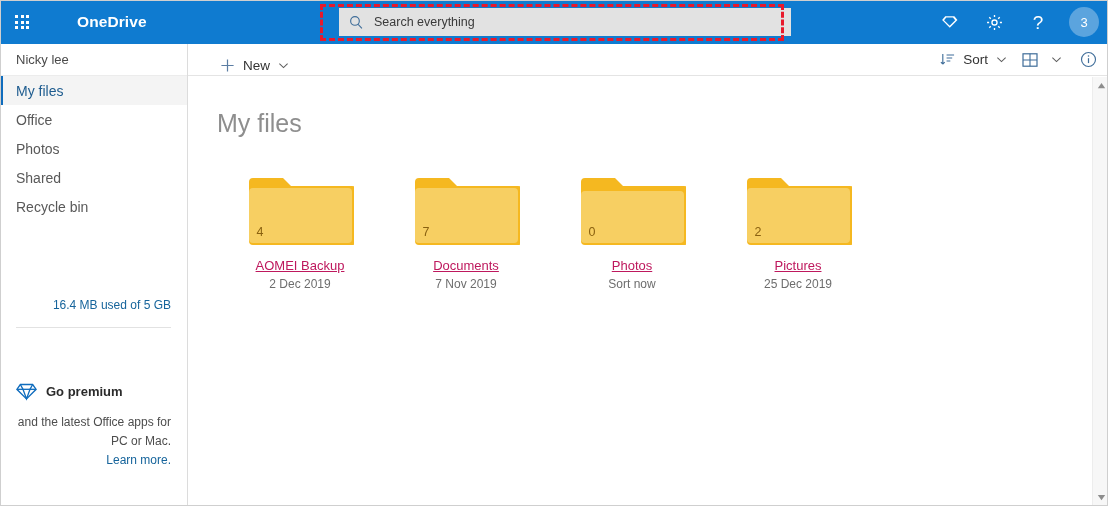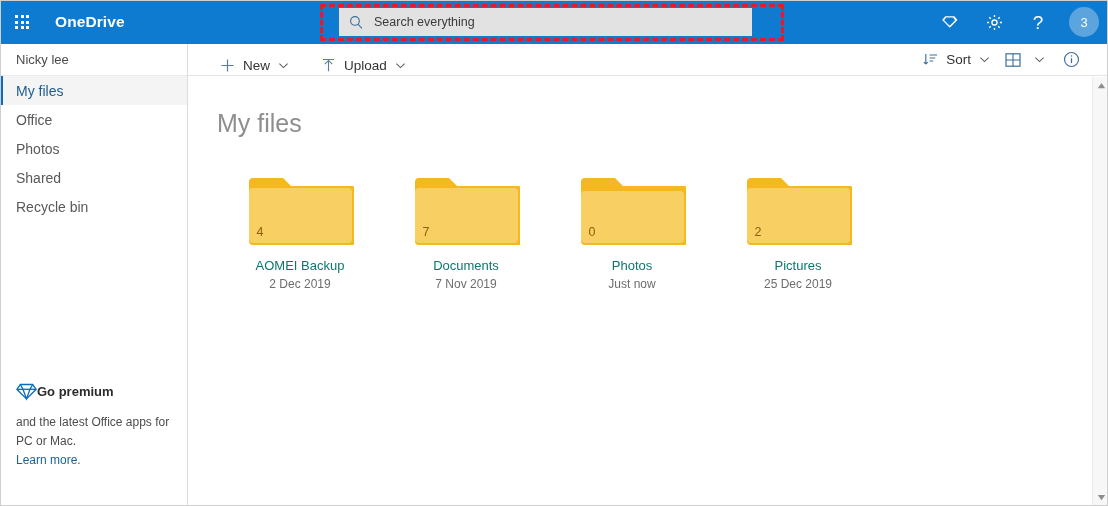--- a/index.html
+++ b/index.html
@@ -31,29 +31,29 @@
     display: grid;
     grid-template-columns: repeat(3, 3px);
     grid-template-rows: repeat(3, 3px);
     gap: 2.5px;
   }
   .waffle-grid i { display: block; width: 3px; height: 3px; background: #ffffff; }
   .brand {
     color: #ffffff;
     font-size: 15.5px;
     font-weight: bold;
-    margin-left: 11px;
+    margin-left: 33px;
     letter-spacing: .1px;
     white-space: nowrap;
   }
 
   
   .search-wrap {
     position: absolute; left: 339px; top: 8px;
-    width: 413px; height: 28px;
+    width: 452px; height: 28px;
   }
   .search-box {
     width: 100%; height: 100%;
     background: #e2e2e2;
     display: flex; align-items: center;
     padding-left: 9px;
     cursor: text;
   }
   .search-icon { width: 17px; height: 17px; flex: none; }
   .search-placeholder {
@@ -90,20 +90,21 @@
     color: #ffffff; font-size: 13px;
     display: flex; align-items: center; justify-content: center;
   }
 
   
   .sidebar {
     position: absolute; top: 44px; left: 0;
     width: 188px; height: 462px;
     background: #ffffff;
     border-right: 1px solid #dcdcdc;
+    text-align: right;
   }
   .sb-user {
     height: 32px;
     display: flex; align-items: center;
     padding-left: 16px;
     font-size: 13px; color: #4a4a4a;
     border-bottom: 1px solid #ececec;
   }
   .sb-nav { padding-top: 0px; }
   .sb-item {
@@ -134,21 +135,21 @@
   }
   .sb-divider {
     margin-top: 14px;
     border-top: 1px solid #e2e2e2;
   }
   .sb-premium {
     position: absolute; top: 337px; left: 0; width: 100%;
     padding: 0 16px;
   }
   .premium-head {
-    display: flex; align-items: center; 
+    display: flex; align-items: center; gap: 9px;
     cursor: pointer;
   }
   .premium-title { font-size: 13px; color: #2b2b2b; font-weight: bold; }
   .premium-text {
     margin-top: 11px;
     font-size: 12px; color: #4d4d4d;
     line-height: 19px;
   }
   .premium-learn {
     font-size: 12px; color: #16649b; cursor: pointer;
@@ -168,21 +169,21 @@
     display: flex; align-items: center;
     height: 30px; padding: 0 6px;
     cursor: pointer;
   }
   .cmd-label {
     font-size: 13.5px; color: #333333;
     margin-left: 8px; white-space: nowrap;
   }
   .chev { margin-left: 8px; display: block; }
   .cmd-right {
-    position: absolute; right: 22px;
+    position: absolute; right: 5px;
     display: flex; align-items: center; gap: 2px;
   }
   .icon-btn {
     width: 30px; height: 30px;
     display: flex; align-items: center; justify-content: center;
     cursor: pointer;
   }
 
   
   .content {
@@ -214,22 +215,23 @@
   .folder-back {
     position: absolute; left: 0; top: 0;
     width: 107px; height: 73px;
   }
   .folder-count {
     position: absolute; left: 10px; bottom: 6px;
     font-size: 12.5px; color: #8a6110;
   }
   .tile-name {
     margin-top: 13px;
-    font-size: 13px; color: #0f766e;
+    font-size: 13px; color: #be185d;
     text-align: center;
+    text-decoration: underline;
   }
   .tile-date {
     margin-top: 4px;
     font-size: 12px; color: #6d6d6d;
     text-align: center;
   }
 
   
   .scrollbar {
     position: absolute; top: 77px; right: 0;
@@ -320,20 +322,24 @@
         <span>Photos</span>
       </div>
       <div class="sb-item">
         <span>Shared</span>
       </div>
       <div class="sb-item">
         <span>Recycle bin</span>
       </div>
     </div>
 
+    <div class="sb-storage">
+      <span class="sb-storage-link">16.4 MB used of 5 GB</span>
+      <div class="sb-divider"></div>
+    </div>
 
     <div class="sb-premium">
       <div class="premium-head">
         <svg width="21" height="21" viewBox="0 0 24 24">
           <g fill="none" stroke="#0f6cbd" stroke-width="1.5">
             <path d="M5 4h14l4 5.5-11 11-11-11L5 4z"></path>
             <path d="M1.2 9.5h21.6"></path>
             <path d="M5 4l3 5.5 4 11 4-11L19 4"></path>
           </g>
         </svg>
@@ -348,29 +354,20 @@
 
   </div>
 
   <div class="cmdbar">
     <div class="cmd-left">
       <div class="cmd-btn">
         <svg width="15" height="15" viewBox="0 0 16 16">
           <path d="M8 1.5v13M1.5 8h13" stroke="#5b7da3" stroke-width="1.3"></path>
         </svg>
         <span class="cmd-label">New</span>
-        <svg class="chev" width="11" height="11" viewBox="0 0 12 12">
-          <path d="M1.5 4l4.5 4.3L10.5 4" fill="none" stroke="#5d5d5d" stroke-width="1.1"></path>
-        </svg>
-      </div>
-      <div class="cmd-btn" style="margin-left:16px">
-        <svg width="15" height="15" viewBox="0 0 16 16">
-          <path d="M8 14V3M4 6.5L8 2.6l4 3.9M2 1.6h12" fill="none" stroke="#5b7da3" stroke-width="1.2"></path>
-        </svg>
-        <span class="cmd-label">Upload</span>
         <svg class="chev" width="11" height="11" viewBox="0 0 12 12">
           <path d="M1.5 4l4.5 4.3L10.5 4" fill="none" stroke="#5d5d5d" stroke-width="1.1"></path>
         </svg>
       </div>
     </div>
 
     <div class="cmd-right">
       <div class="cmd-btn">
         <svg width="15" height="15" viewBox="0 0 16 16">
           <path d="M3 2v11M3 13l-2-2.2M3 13l2-2.2" fill="none" stroke="#3f6d99" stroke-width="1.2"></path>
@@ -433,21 +430,21 @@
 
       <div class="tile">
         <div class="folder-ico">
           <svg class="folder-back" viewBox="0 0 107 73">
             <path d="M2 10a4 4 0 014-4h30l8 8h61a4 4 0 014 4v51a4 4 0 01-4 4H6a4 4 0 01-4-4V10z" fill="#f5b820"></path>
             <path d="M2 23a4 4 0 014-4h95a4 4 0 014 4v44a4 4 0 01-4 4H6a4 4 0 01-4-4V23z" fill="#f7cf62"></path>
           </svg>
           <span class="folder-count">0</span>
         </div>
         <div class="tile-name">Photos</div>
-        <div class="tile-date">Just now</div>
+        <div class="tile-date">Sort now</div>
       </div>
 
       <div class="tile">
         <div class="folder-ico">
           <svg class="folder-back" viewBox="0 0 107 73">
             <path d="M2 10a4 4 0 014-4h30l8 8h61a4 4 0 014 4v51a4 4 0 01-4 4H6a4 4 0 01-4-4V10z" fill="#f5b820"></path>
             <path d="M2 20a4 4 0 014-4h95a4 4 0 014 4v47a4 4 0 01-4 4H6a4 4 0 01-4-4V20z" fill="#f7cf62"></path>
           </svg>
           <span class="folder-count">2</span>
         </div>

